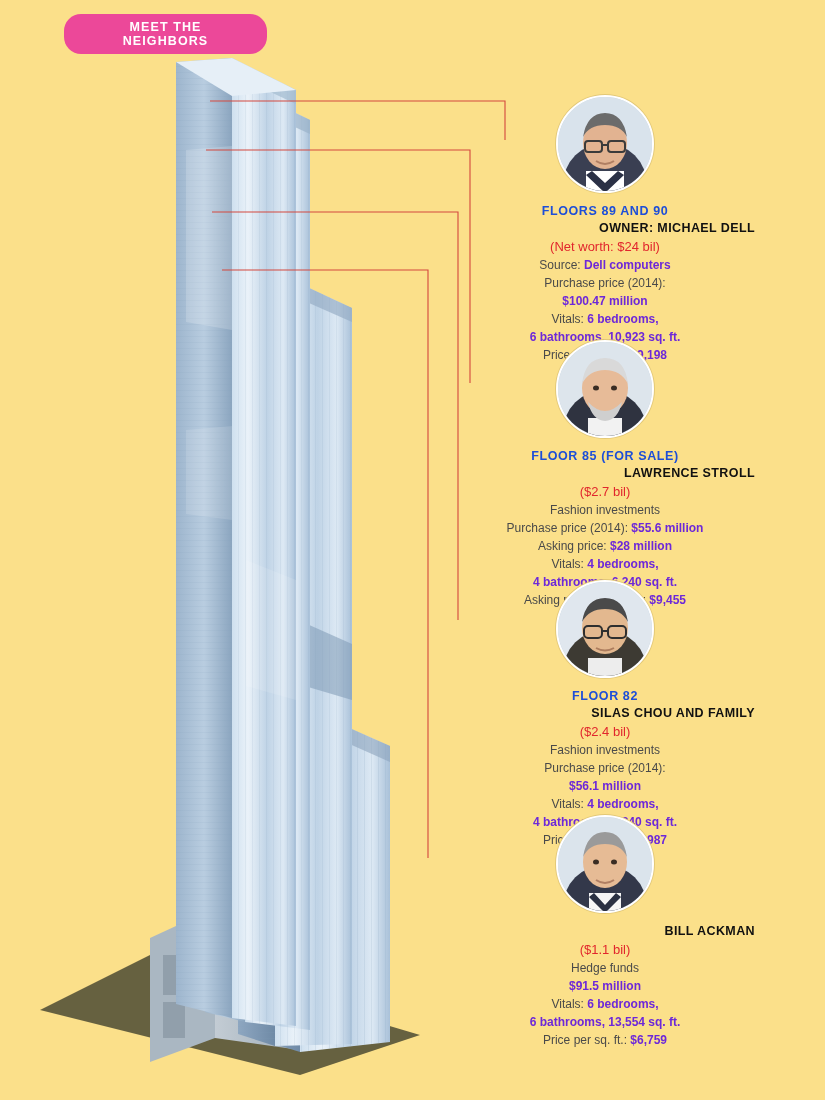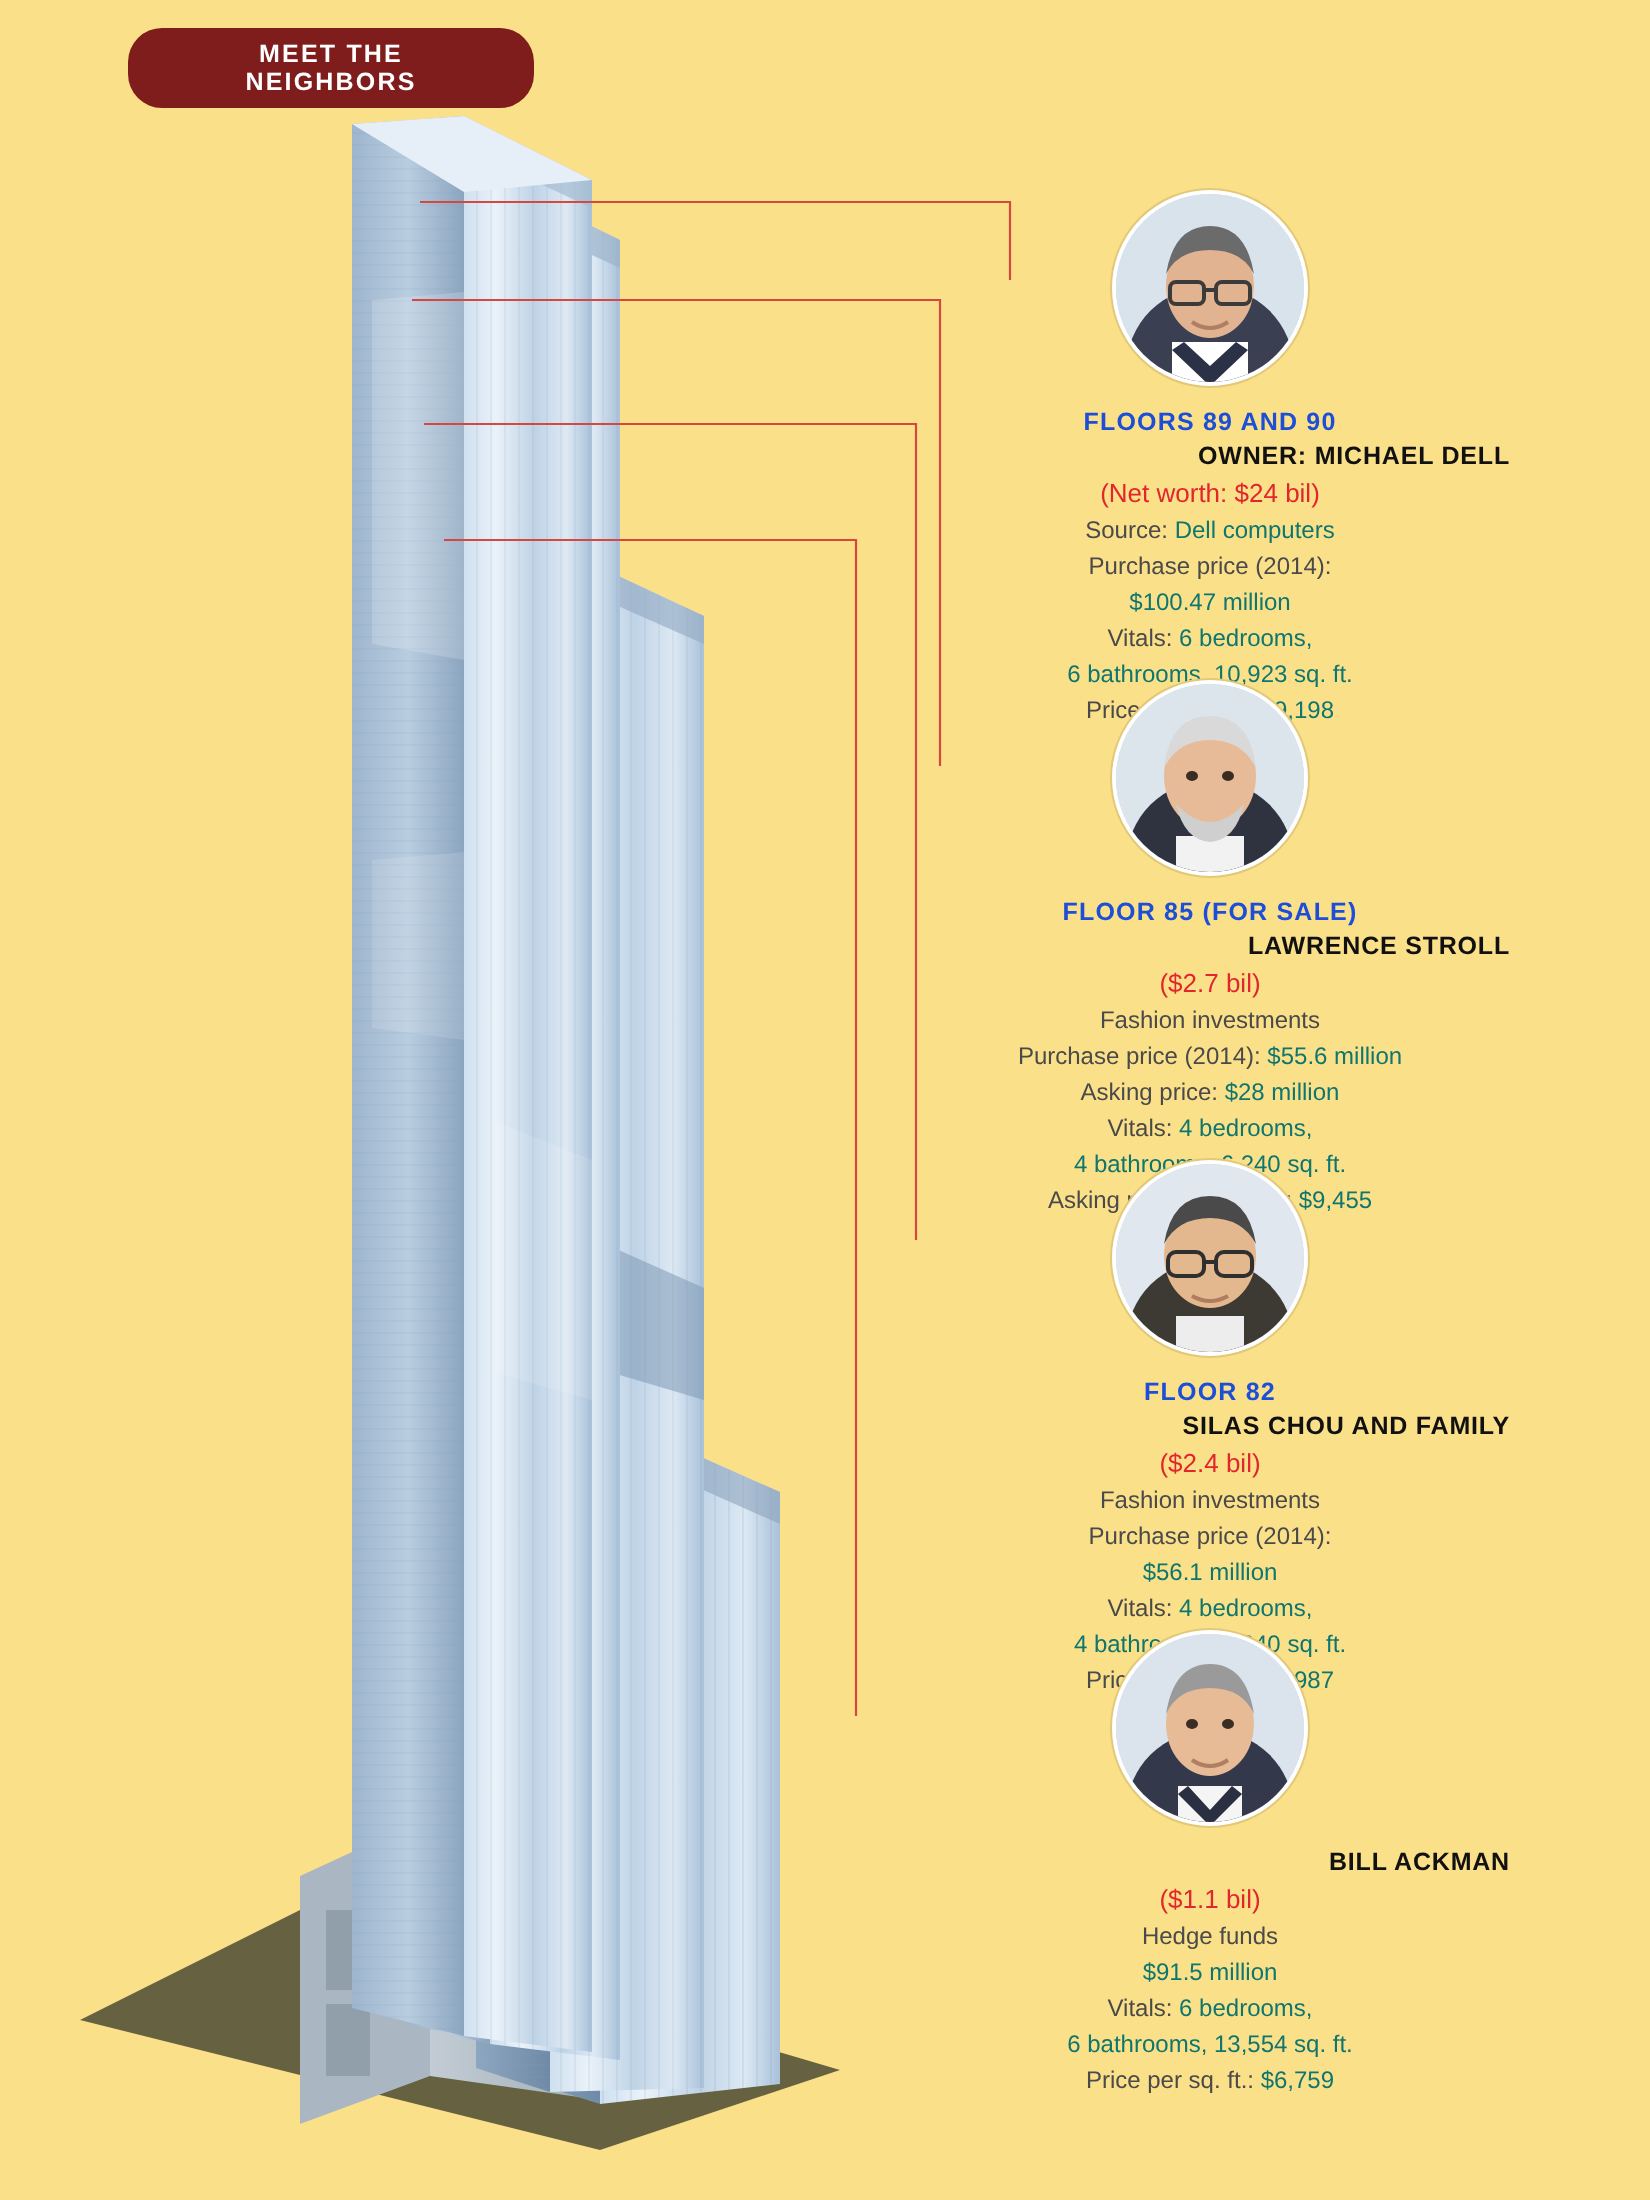--- a/index.html
+++ b/index.html
@@ -6,21 +6,21 @@
   body{
     width:825px;height:1100px;
     background:#fbe08a;
     font-family:"Liberation Sans", sans-serif;
     overflow:hidden;
     position:relative;
   }
   
   .banner{
     position:absolute;left:64px;top:14px;
-    background:#7f1d1d;
+    background:#ec4899;
     color:#ffffff;
     font-size:12.5px;
     font-weight:bold;
     letter-spacing:1.1px;
     padding:6px 22px 6px 22px;
     width:203px;
     box-sizing:border-box;
     text-align:center;
     border-radius:17px;
   }
@@ -63,21 +63,21 @@
   .worth{
     color:#e1262d;
     font-size:13px;
     line-height:1.5;
   }
   .detail{
     color:#4a4a4a;
     font-size:12px;
     line-height:1.5;
   }
-  .detail b{color:#0f766e;font-weight:normal;}
+  .detail b{color:#6d28d9;font-weight:bold;}
 </style>
 </head>
 <body>
 
 <div class="banner">
   <span>MEET THE NEIGHBORS</span>
 </div>
 
 <div class="tower-wrap">
   <svg width="520" height="1100" viewBox="0 0 520 1100" xmlns="http://www.w3.org/2000/svg">

